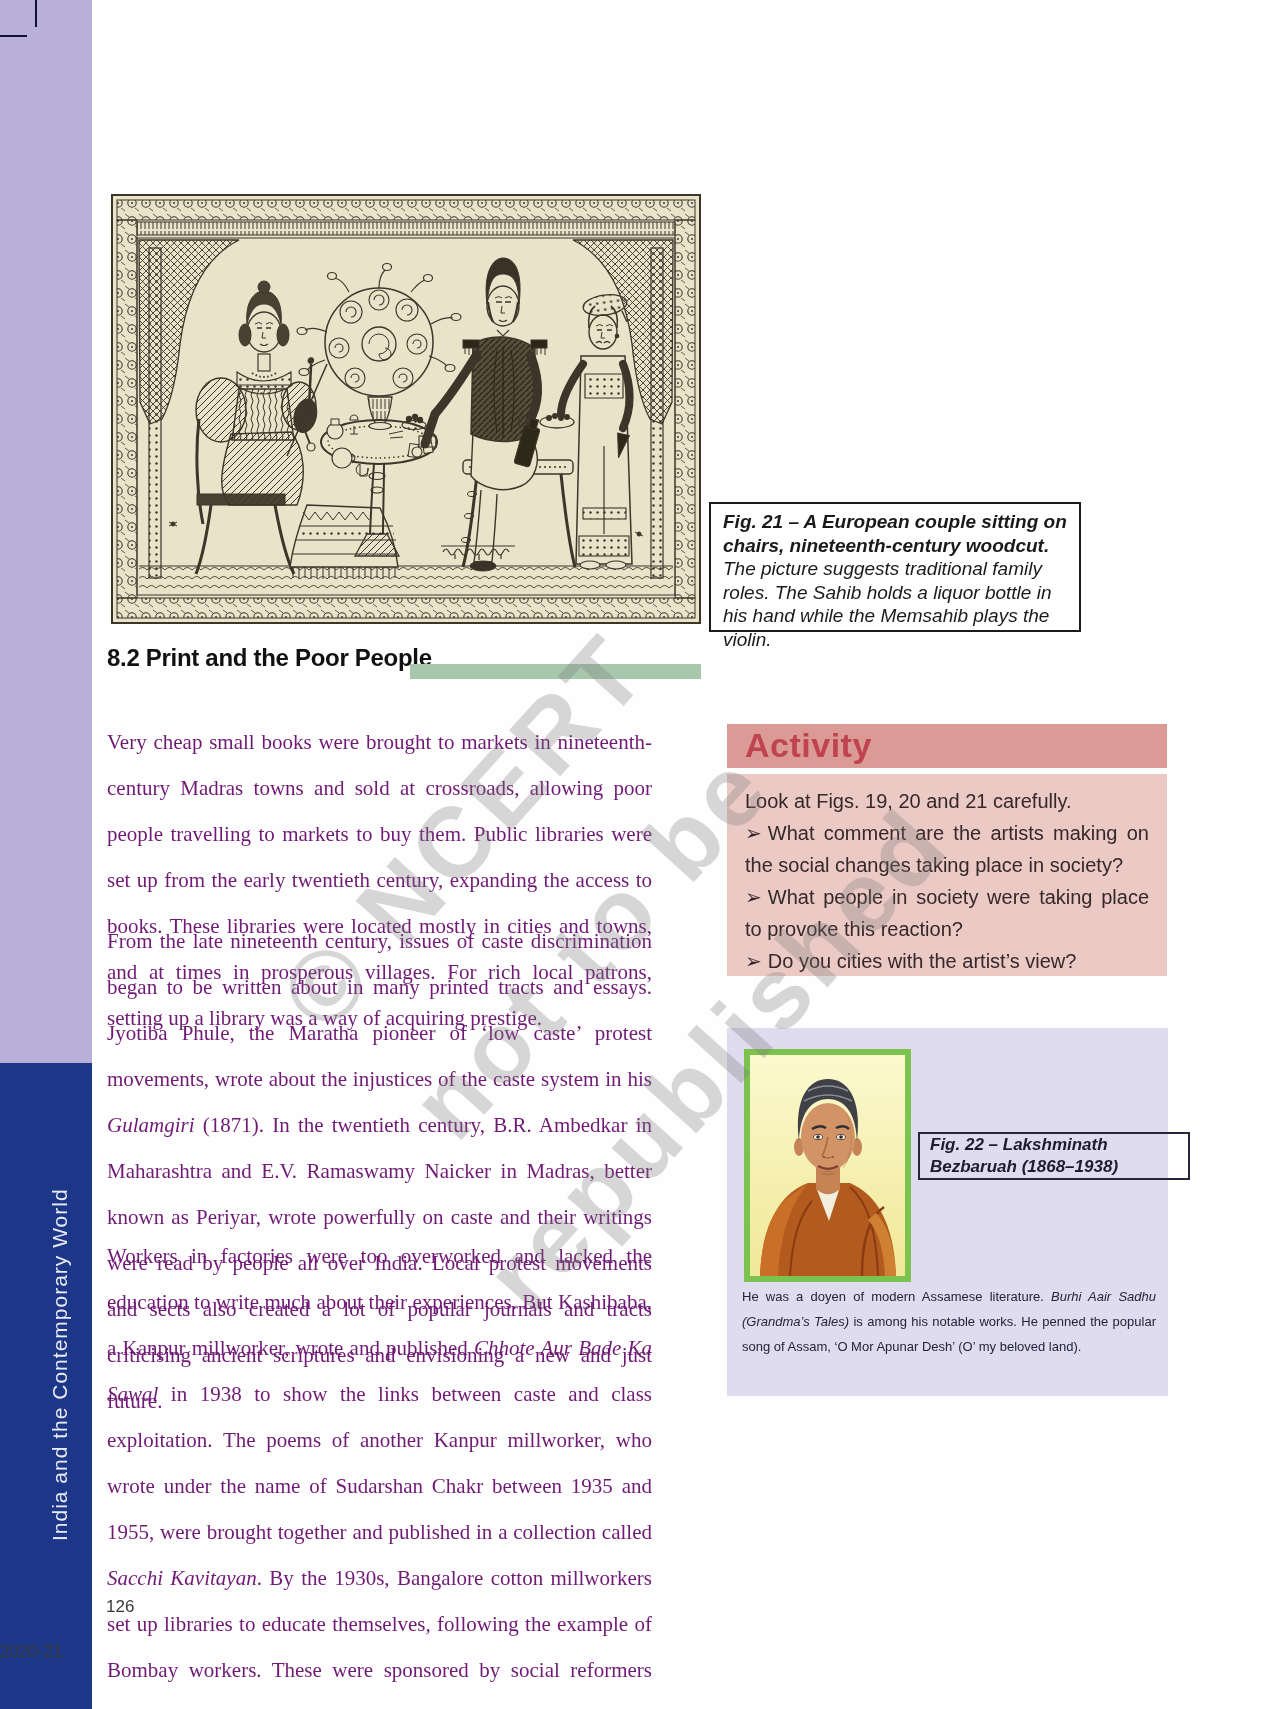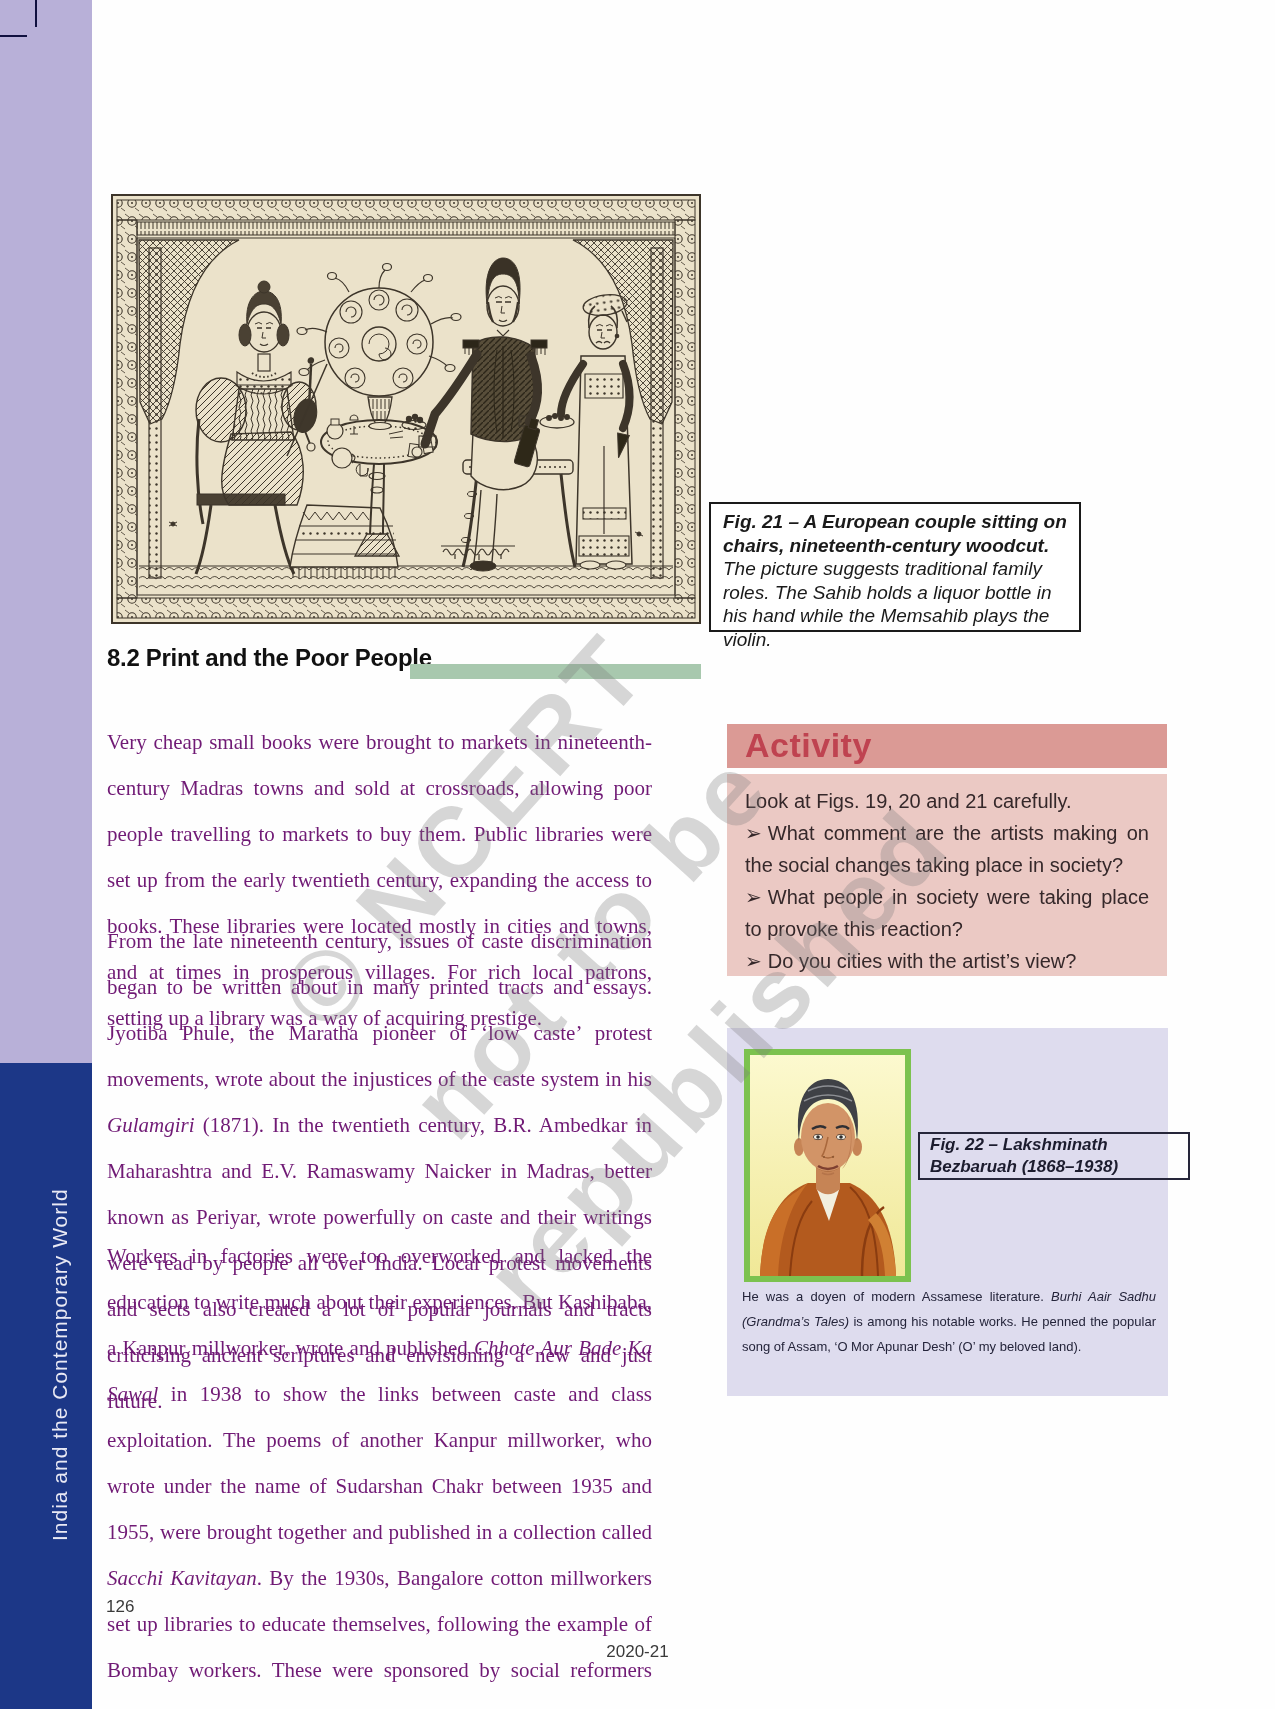--- a/index.html
+++ b/index.html
@@ -44,21 +44,21 @@
   
   .panel{left:727px;top:1028px;width:441px;height:368px;background:var(--panel-lavender,#dedcee);}
   .portrait{left:744px;top:1049px;width:155px;height:221px;border:6px solid var(--portrait-frame-green,#7cc24f);
             box-shadow:inset 0 0 6px #b9e38b;background:#f6f1a8;}
   .fig22-box{left:918px;top:1132px;width:272px;box-sizing:border-box;border:2px solid #26263a;
              padding:0 10px;font-size:17px;font-weight:bold;font-style:italic;line-height:22px;color:#1c1c2e;}
   .bio{left:742px;top:1284px;width:414px;font-size:13px;line-height:25px;color:#24243a;text-align:justify;}
 
   
   .pageno{left:106px;top:1597px;font-size:17px;color:#3a3a3a;}
-  .footer{left:0;top:1642px;width:1275px;text-align:center;font-size:17px;color:#3a3a3a;}
+  .footer{left:0;top:1642px;width:1275px;font-size:17px;color:#3a3a3a;}
 
   
   .watermark{left:30px;top:690px;width:1120px;transform:rotate(-48deg);text-align:center;
              font-weight:bold;font-size:100px;letter-spacing:6px;line-height:170px;
              color:rgba(122,122,122,0.30);pointer-events:none;z-index:50;}
 </style>
 </head>
 <body>
 
 <div class="page">

